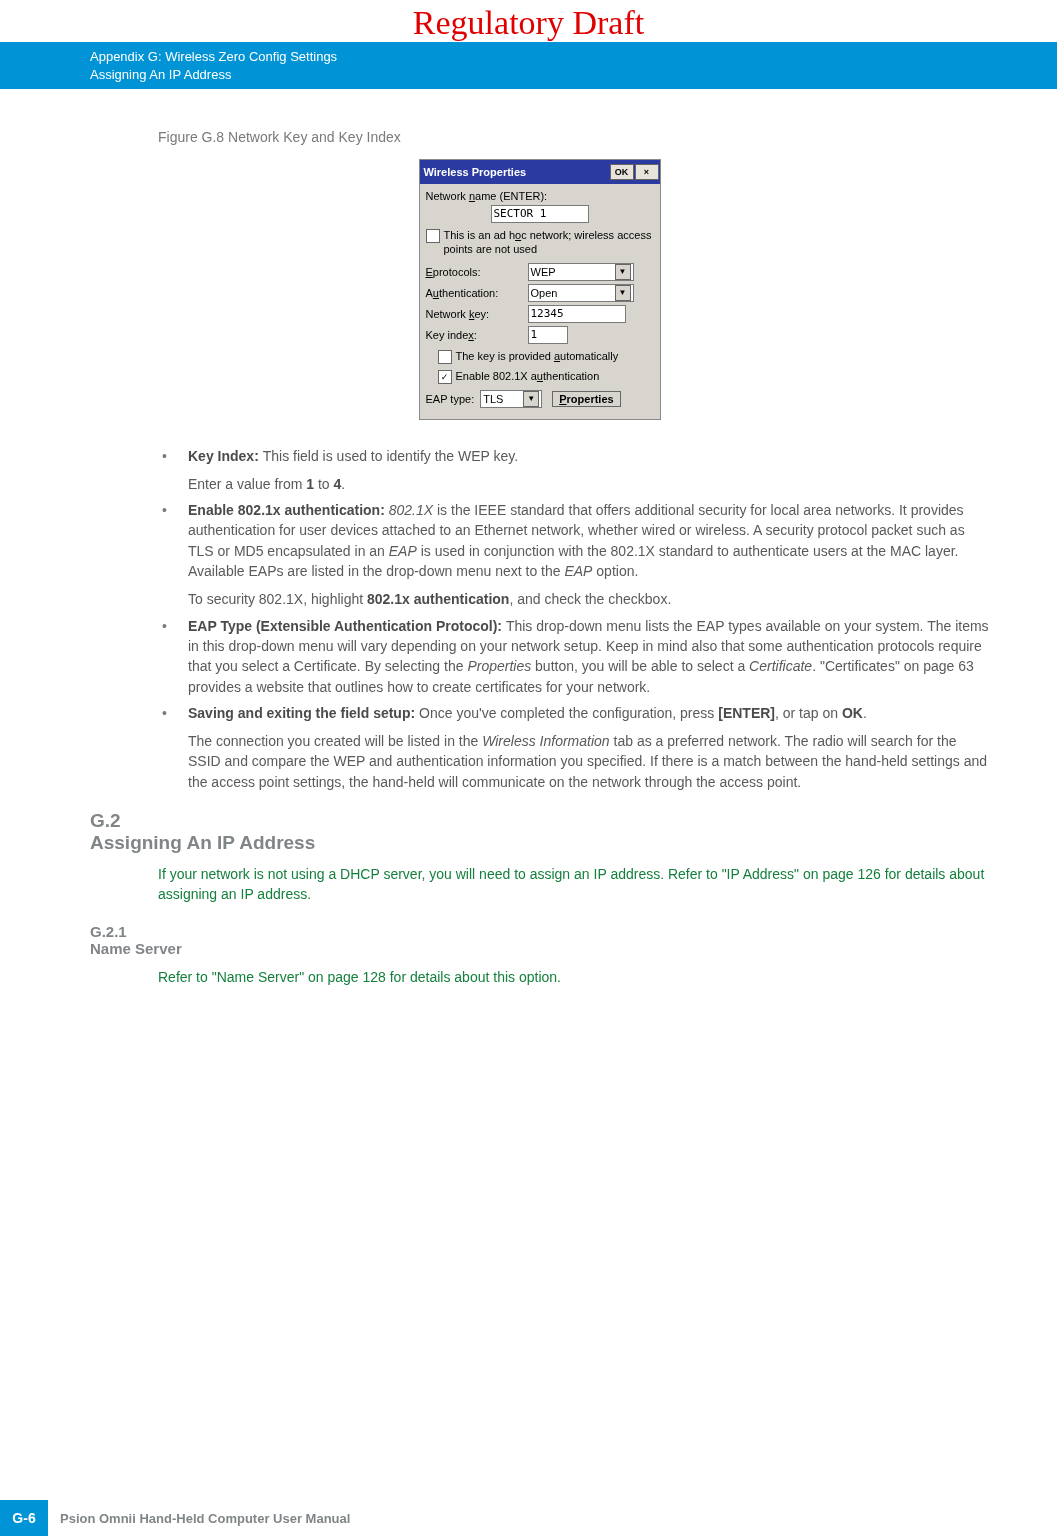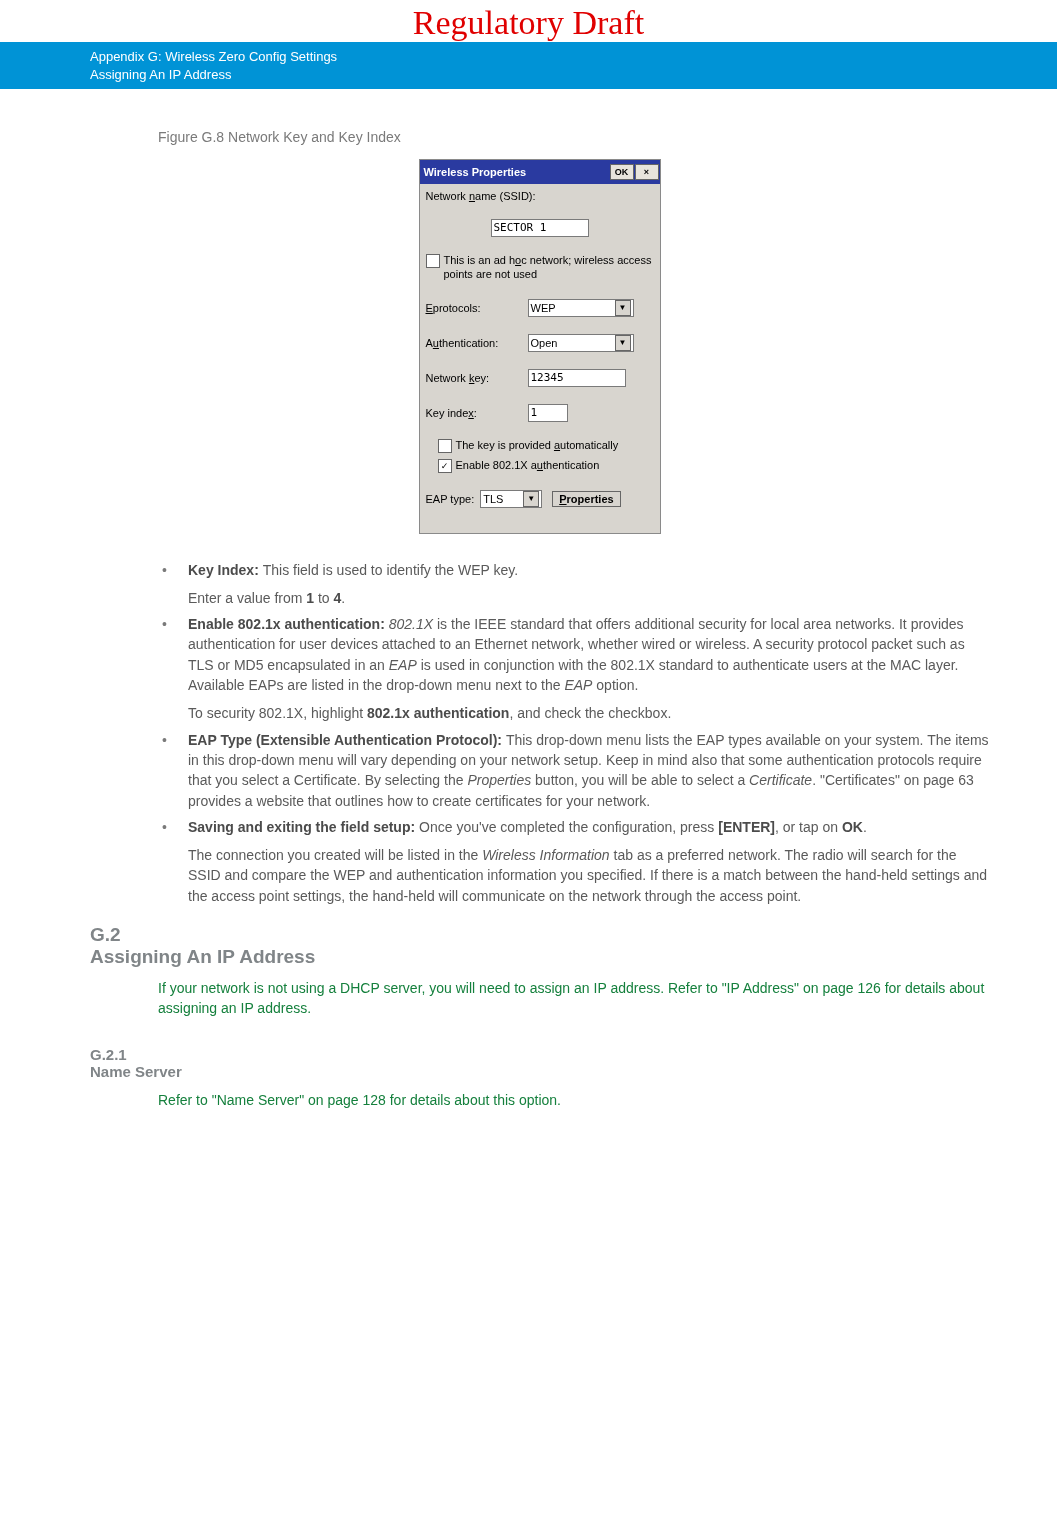--- a/index.html
+++ b/index.html
@@ -69,21 +69,21 @@
     width: 22px;
     height: 14px;
     font-size: 9px;
     font-weight: bold;
     display: flex;
     align-items: center;
     justify-content: center;
     margin-right: 1px;
   }
   .dialog-body { padding: 6px 6px 8px 6px; }
-  .row { display: flex; align-items: center; margin: 17px 0; gap: 6px; }
+  .row { display: flex; align-items: center; margin: 3px 0; gap: 6px; }
   .lbl { width: 96px; }
   .lbl u { text-decoration: underline; }
   .inp {
     background: #fff;
     border: 1px solid #7a7a7a;
     height: 16px;
     line-height: 16px;
     padding: 0 2px;
     font-family: monospace;
     font-size: 11px;
@@ -160,21 +160,21 @@
     width: 68px;
     font-size: 19px;
     font-weight: bold;
     color: #808588;
   }
   .sec-title {
     font-size: 19px;
     font-weight: bold;
     color: #808588;
   }
-  .sec-num.sub { font-size:15px;margin-top:9px; }
+  .sec-num.sub { font-size:15px; }
   .sec-title.sub { font-size:15px; }
   .body-para {
     margin-left: 68px;
     font-size: 14px;
     line-height: 1.45;
     color: #15803d;
     margin-bottom: 10px;
   }
 
   .footer {
@@ -225,21 +225,21 @@
     <div class="dialog-wrap">
       <div class="dialog">
         <div class="titlebar">
           <span>Wireless Properties</span>
           <span class="spacer"></span>
           <span class="tb-btn">OK</span>
           <span class="tb-btn">×</span>
         </div>
         <div class="dialog-body">
           <div>
-            <span>Network </span><u>n</u><span>ame (SSID):</span>
+            <span>Network </span><u>n</u><span>ame (ENTER):</span>
           </div>
           <div class="row" style="justify-content:center;">
             <span class="inp ssid">SECTOR 1</span>
           </div>
           <div class="chkrow">
             <span class="chk"></span>
             <span class="txt">
               <span>This is an ad h</span><u>o</u><span>c network; wireless access points are not used</span>
             </span>
           </div>
@@ -320,14 +320,18 @@
     <div class="body-para">If your network is not using a DHCP server, you will need to assign an IP address. Refer to "IP Address" on page 126 for details about assigning an IP address.</div>
 
     <div class="section-row">
       <div class="sec-num sub">G.2.1</div>
       <div class="sec-title sub">Name Server</div>
     </div>
     <div class="body-para">Refer to "Name Server" on page 128 for details about this option.</div>
 
   </div>
 
+  <div class="footer">
+    <div class="ftab">G-6</div>
+    <div class="fmanual">Psion Omnii Hand-Held Computer User Manual</div>
+  </div>
 
 </div>
 
 </body></html>

